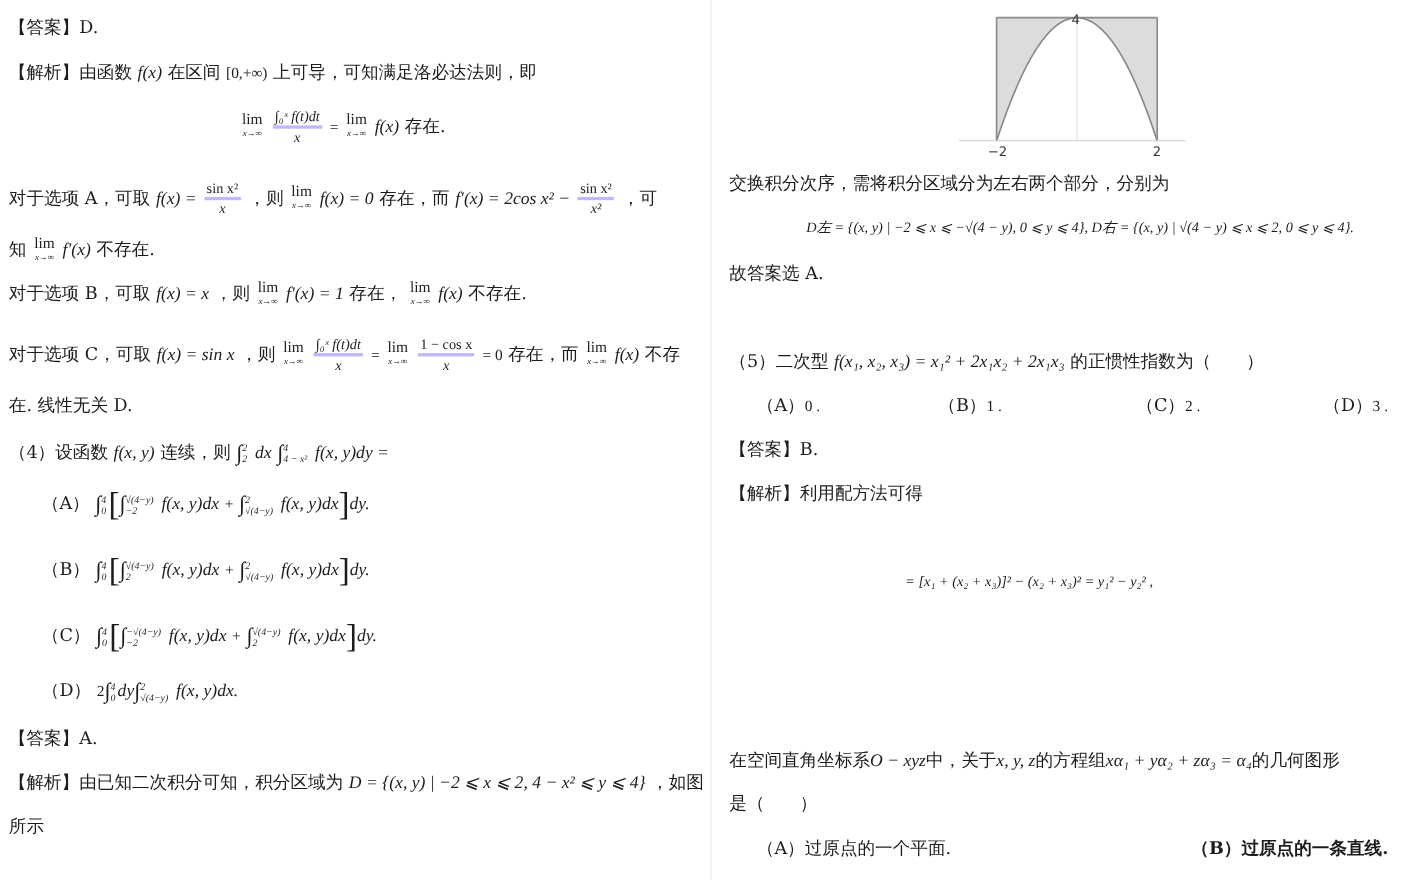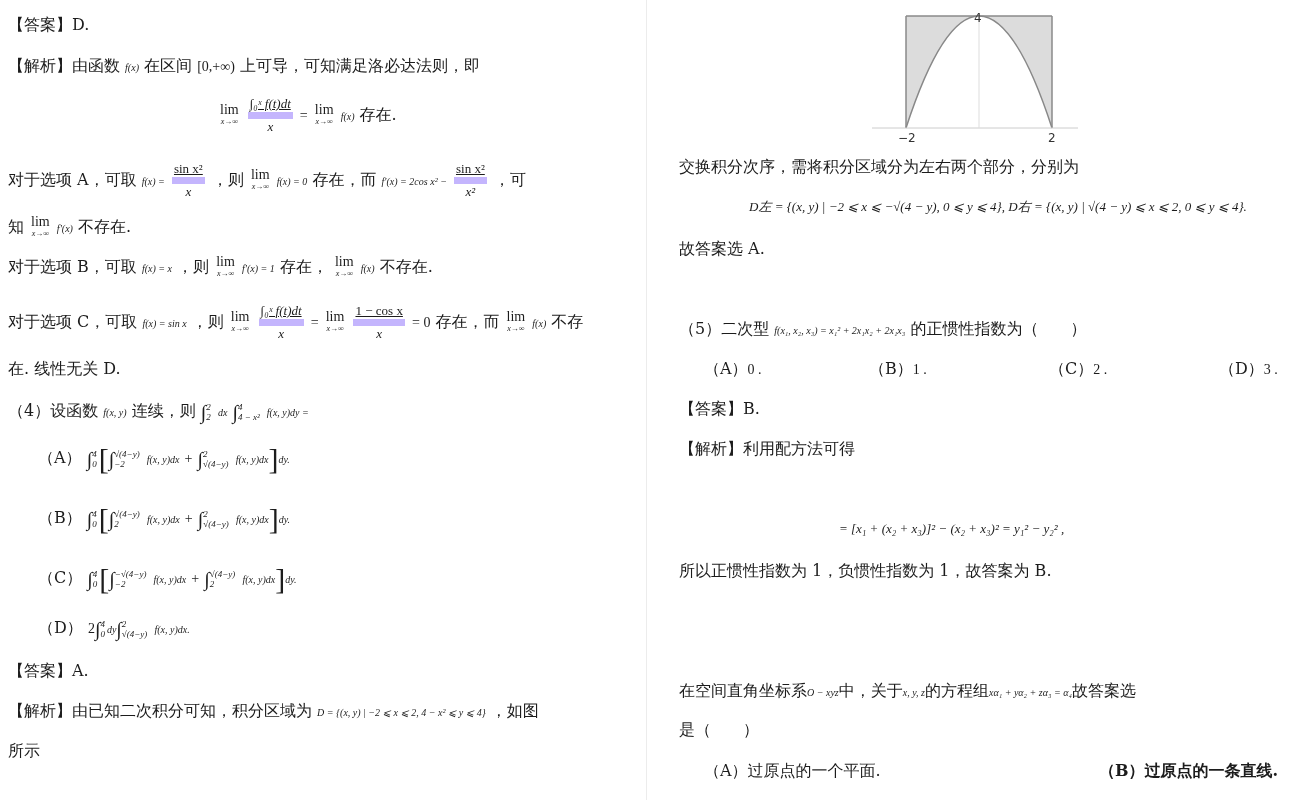--- a/index.html
+++ b/index.html
@@ -3,27 +3,27 @@
 <meta charset="utf-8">
 <style>
   html, body { margin: 0; padding: 0; }
   body {
     width: 1295px; height: 800px; overflow: hidden; background: #ffffff;
     font-family: "DejaVu Serif", "Liberation Serif", serif;
     color: #1c1c1c; position: relative;
   }
   .col { position: absolute; top: 0; height: 800px; }
   .col-left { left: 0; width: 525px; }
-  .col-right { left: 648px; width: 596px; margin-left: 16px; }
+  .col-right { left: 648px; width: 596px; }
   .divider { position: absolute; left: 646px; top: 0; width: 1px; height: 800px; background: #ececec; }
   .line { position: absolute; white-space: nowrap; font-size: 16px; line-height: 22px; }
-  .m { font-family: "Liberation Serif", serif; font-style: italic; font-size: 10px; }
+  .m { font-family: "Liberation Serif", serif; font-style: italic; font-size: 16px; }
   .mr { font-family: "Liberation Serif", serif; font-size: 14px; }
   .frac { display: inline-block; vertical-align: middle; text-align: center; margin: 0 2px; }
-  .frac .num { display: block; border-bottom: 7px solid #c4b5fd; padding: 0 2px; font-size: 13px; line-height: 16px; text-decoration: underline; }
+  .frac .num { display: block; border-bottom: 3px solid #c4b5fd; padding: 0 2px; font-size: 13px; line-height: 16px; }
   .frac .den { display: block; font-size: 13px; line-height: 16px; }
   .lim { display: inline-block; vertical-align: middle; text-align: center; line-height: 12px; margin: 0 2px; }
   .lim .lw { display: block; font-family: "Liberation Serif", serif; font-size: 14px; }
   .lim .ls { display: block; font-family: "Liberation Serif", serif; font-style: italic; font-size: 8px; }
   .int { font-family: "Liberation Serif", serif; font-size: 20px; vertical-align: middle; }
   .lims { display: inline-block; vertical-align: middle; line-height: 10px; font-family: "Liberation Serif", serif; font-size: 9px; font-style: italic; margin-right: 2px; }
   .lims span { display: block; }
   .br { font-family: "Liberation Serif", serif; font-size: 30px; vertical-align: middle; font-weight: 300; }
   .graph { position: absolute; left: 864px; top: 8px; }
 </style>
@@ -181,24 +181,23 @@
   <div class="line" style="left:40px;top:358px;"><span>（A）</span><span class="mr">0 .</span></div>
   <div class="line" style="left:205px;top:358px;"><span>（B）</span><span class="mr">1 .</span></div>
   <div class="line" style="left:385px;top:358px;"><span>（C）</span><span class="mr">2 .</span></div>
   <div class="line" style="left:555px;top:358px;"><span>（D）</span><span class="mr">3 .</span></div>
 
   <div class="line" style="left:15px;top:398px;">【答案】B.</div>
   <div class="line" style="left:15px;top:438px;">【解析】利用配方法可得</div>
 
   <div class="line m" style="left:175px;top:518px;font-size:13px;">= [x₁ + (x₂ + x₃)]² − (x₂ + x₃)² = y₁² − y₂² ,</div>
 
-  <div class="line" style="left:15px;top:560px;">所以正惯性指数为 1，负惯性指数为 1，故答案为 B.</div>
 
 
   <div class="line" style="left:15px;top:680px;">
-    <span>在空间直角坐标系</span><span class="m">O − xyz</span><span>中，关于</span><span class="m">x, y, z</span><span>的方程组</span><span class="m">xα₁ + yα₂ + zα₃ = α₄</span><span>故答案选</span>
+    <span>在空间直角坐标系</span><span class="m">O − xyz</span><span>中，关于</span><span class="m">x, y, z</span><span>的方程组</span><span class="m">xα₁ + yα₂ + zα₃ = α₄</span><span>的几何图形</span>
   </div>
 
   <div class="line" style="left:15px;top:719px;">是（　　）</div>
 
   <div class="line" style="left:40px;top:760px;"><span>（A）</span><span>过原点的一个平面.</span></div>
   <div class="line" style="left:435px;top:760px;font-weight:bold;"><span>（B）</span><span>过原点的一条直线.</span></div>
 </div>
 
 </body></html>

